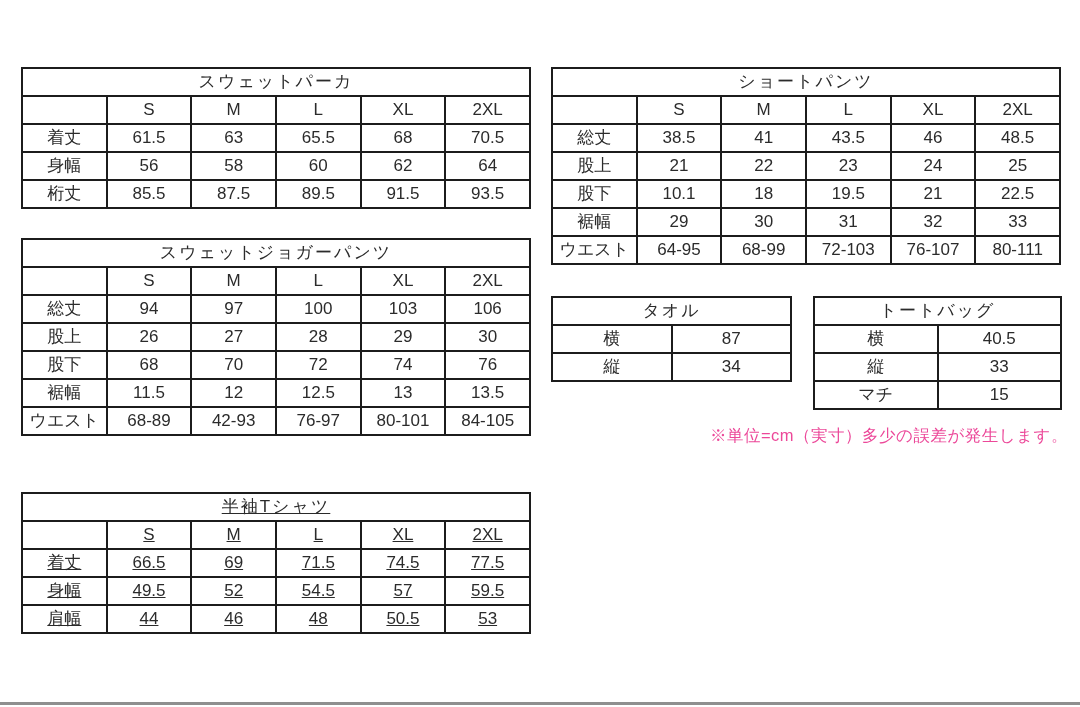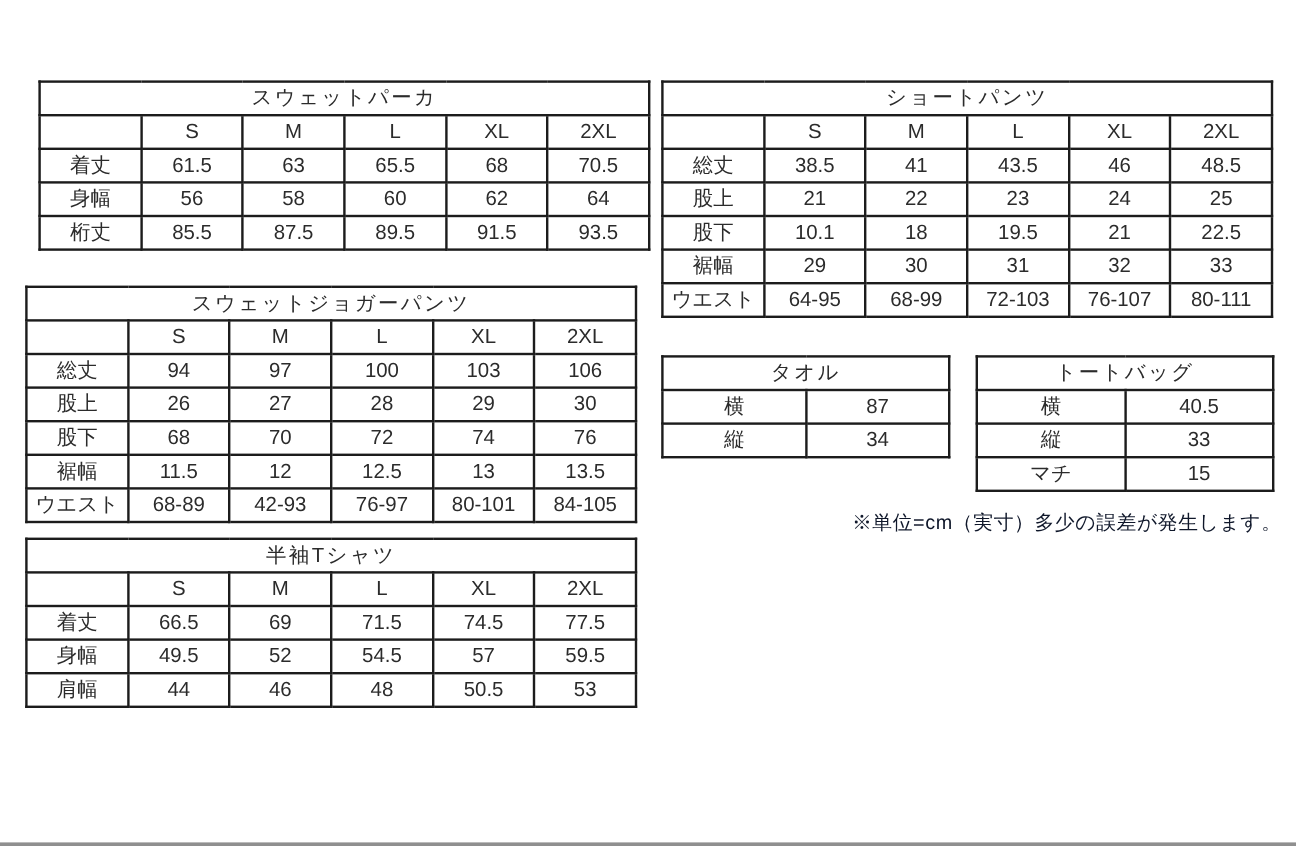--- a/index.html
+++ b/index.html
@@ -20,33 +20,33 @@
     vertical-align: middle;
     height: 28px;
     padding: 0 2px;
     font-size: 17px;
     line-height: 1.1;
     color: #2b2b2b;
     overflow: hidden;
     white-space: nowrap;
   }
   .tbl td.title { letter-spacing: 2px; }
-  #tbl-0 { left: 32px;  top: 67px;  width: 510px; }
+  #tbl-0 { left: 21px;  top: 67px;  width: 510px; }
   #tbl-1 { left: 551px; top: 67px;  width: 510px; }
   #tbl-2 { left: 21px;  top: 238px; width: 510px; }
   #tbl-3 { left: 551px; top: 296px; width: 241px; }
   #tbl-4 { left: 813px; top: 296px; width: 249px; }
-  #tbl-5 { left: 21px;  top: 448px; width: 510px; }
+  #tbl-5 { left: 21px;  top: 492px; width: 510px; text-decoration: underline; }
   .note {
     position: absolute;
     top: 425px;
     right: 12px;
     font-size: 16.5px;
     letter-spacing: 0.5px;
-    color: #0f172a;
+    color: #ec4899;
     white-space: nowrap;
   }
   .bottom-bar {
     position: absolute;
     left: 0; top: 702px;
     width: 1080px; height: 3px;
     background: #8f8f8f;
   }
 </style>
 </head>

